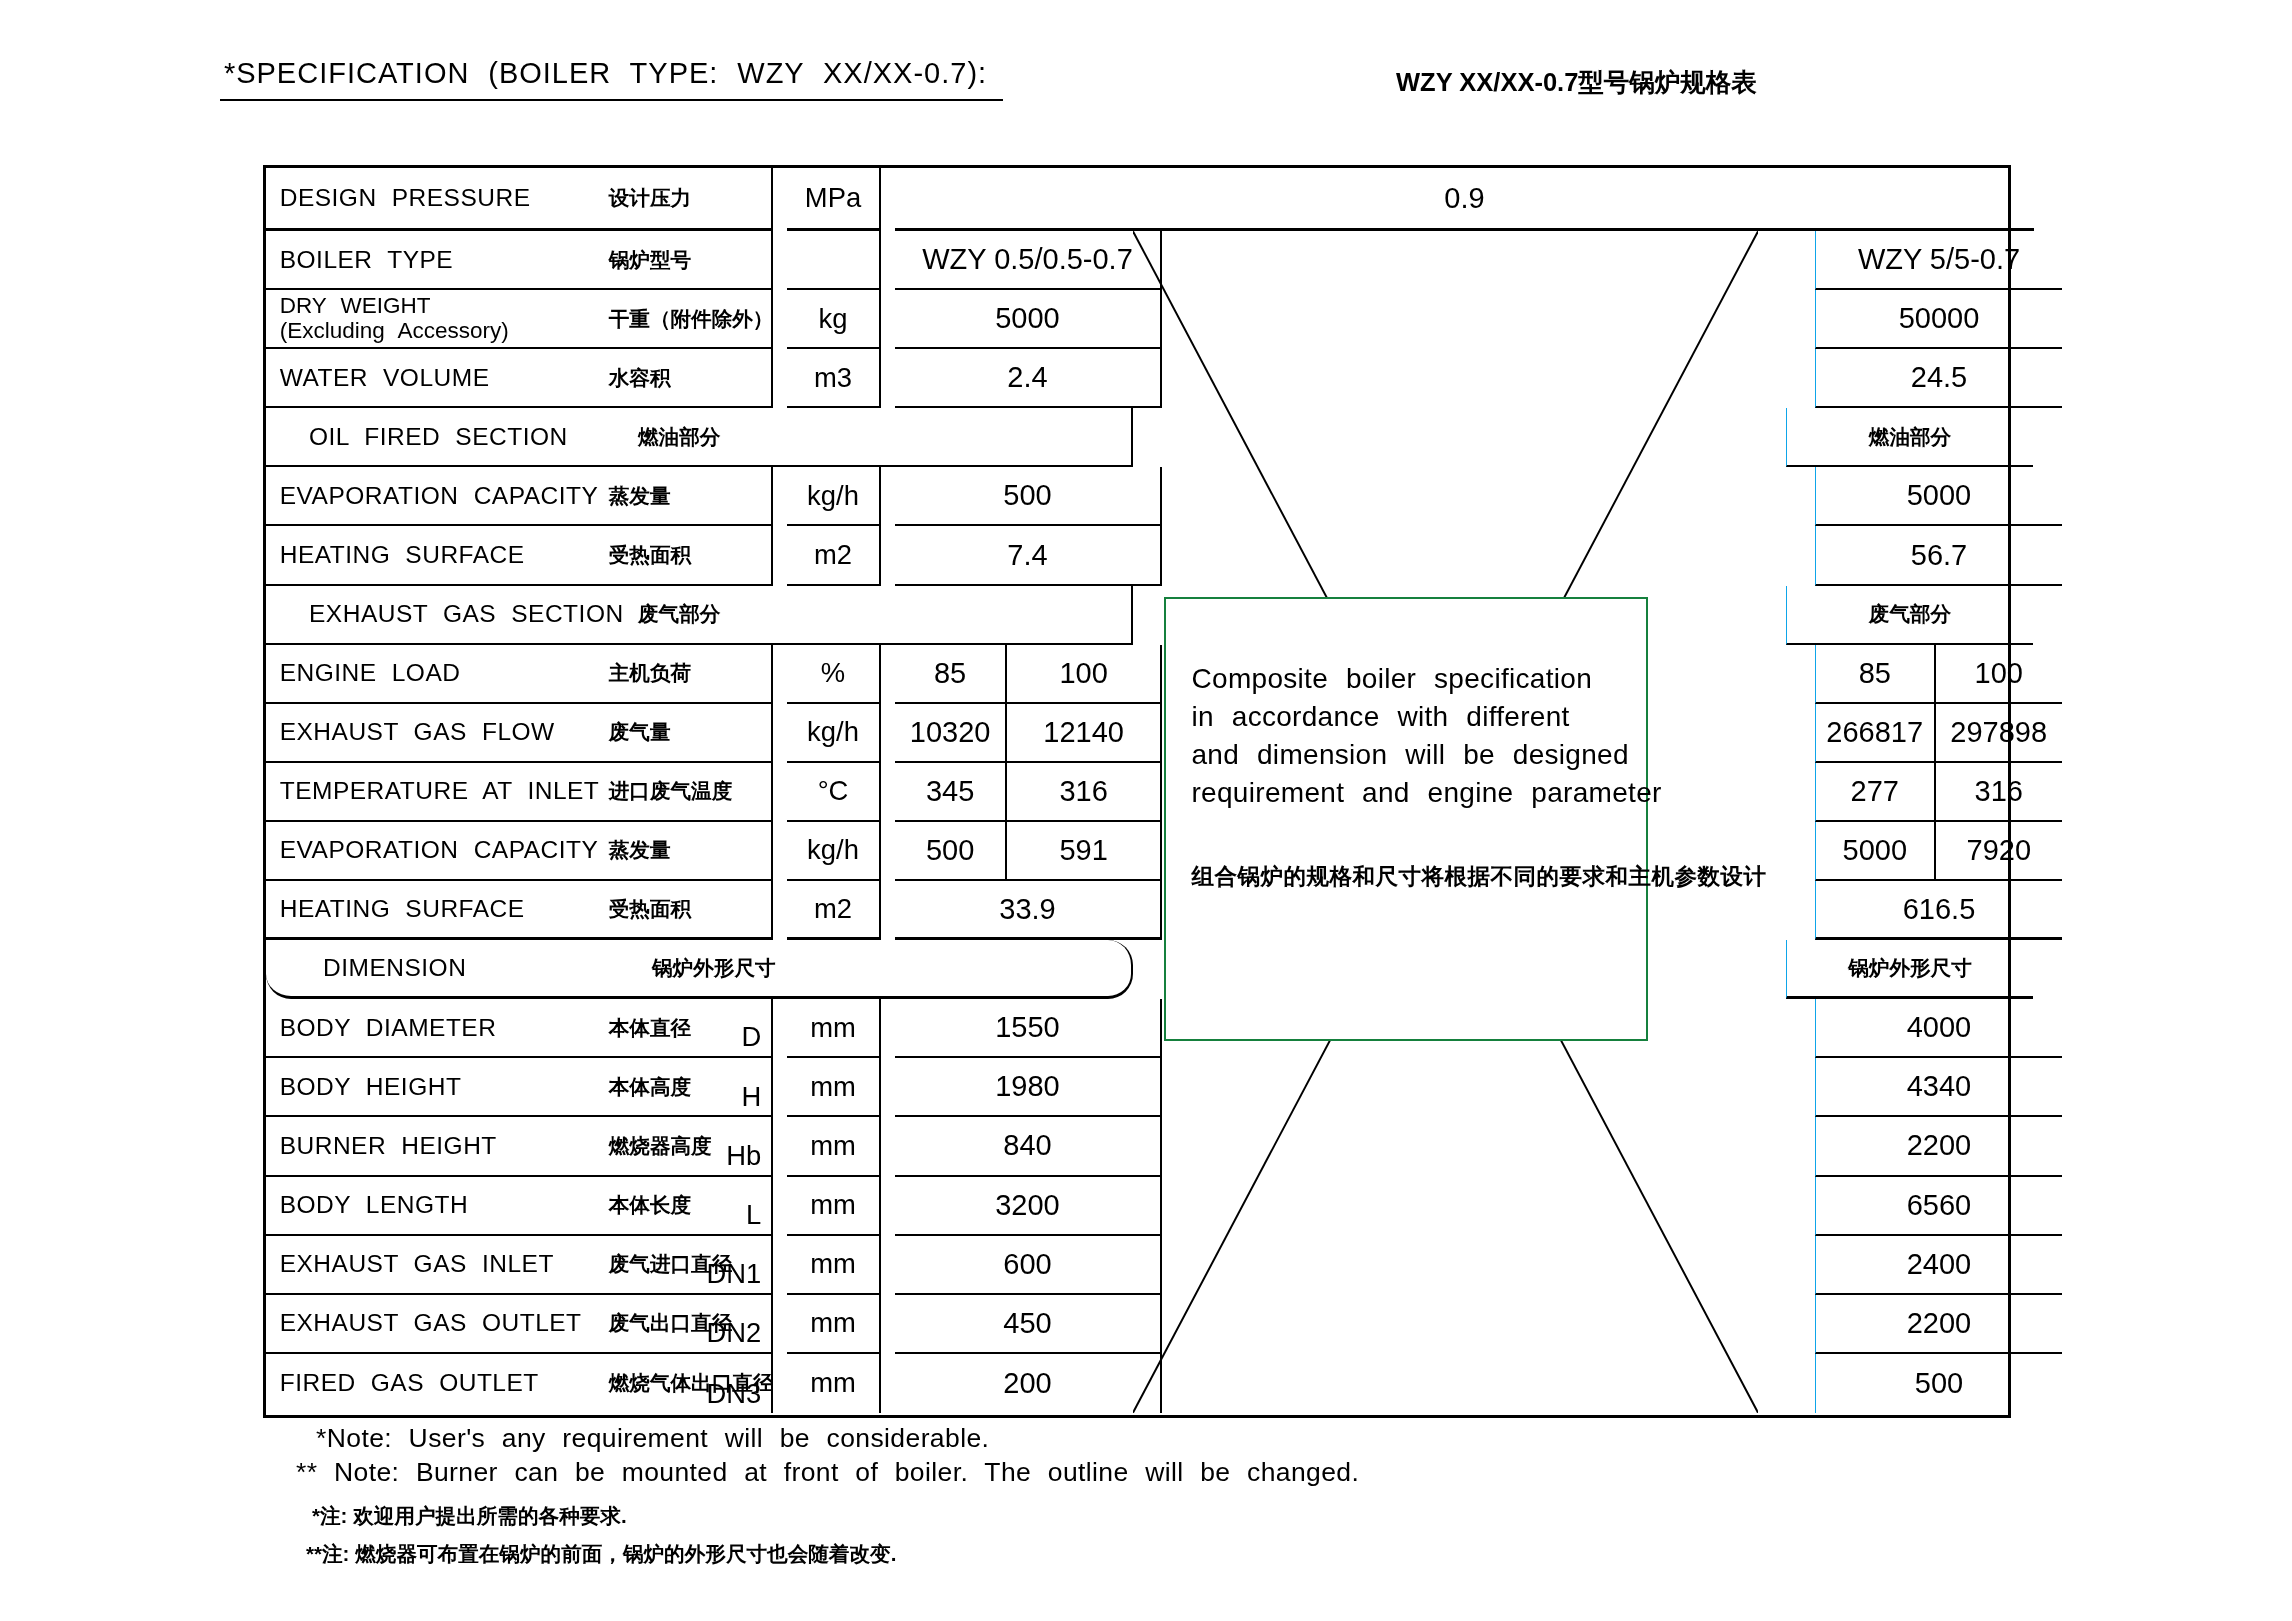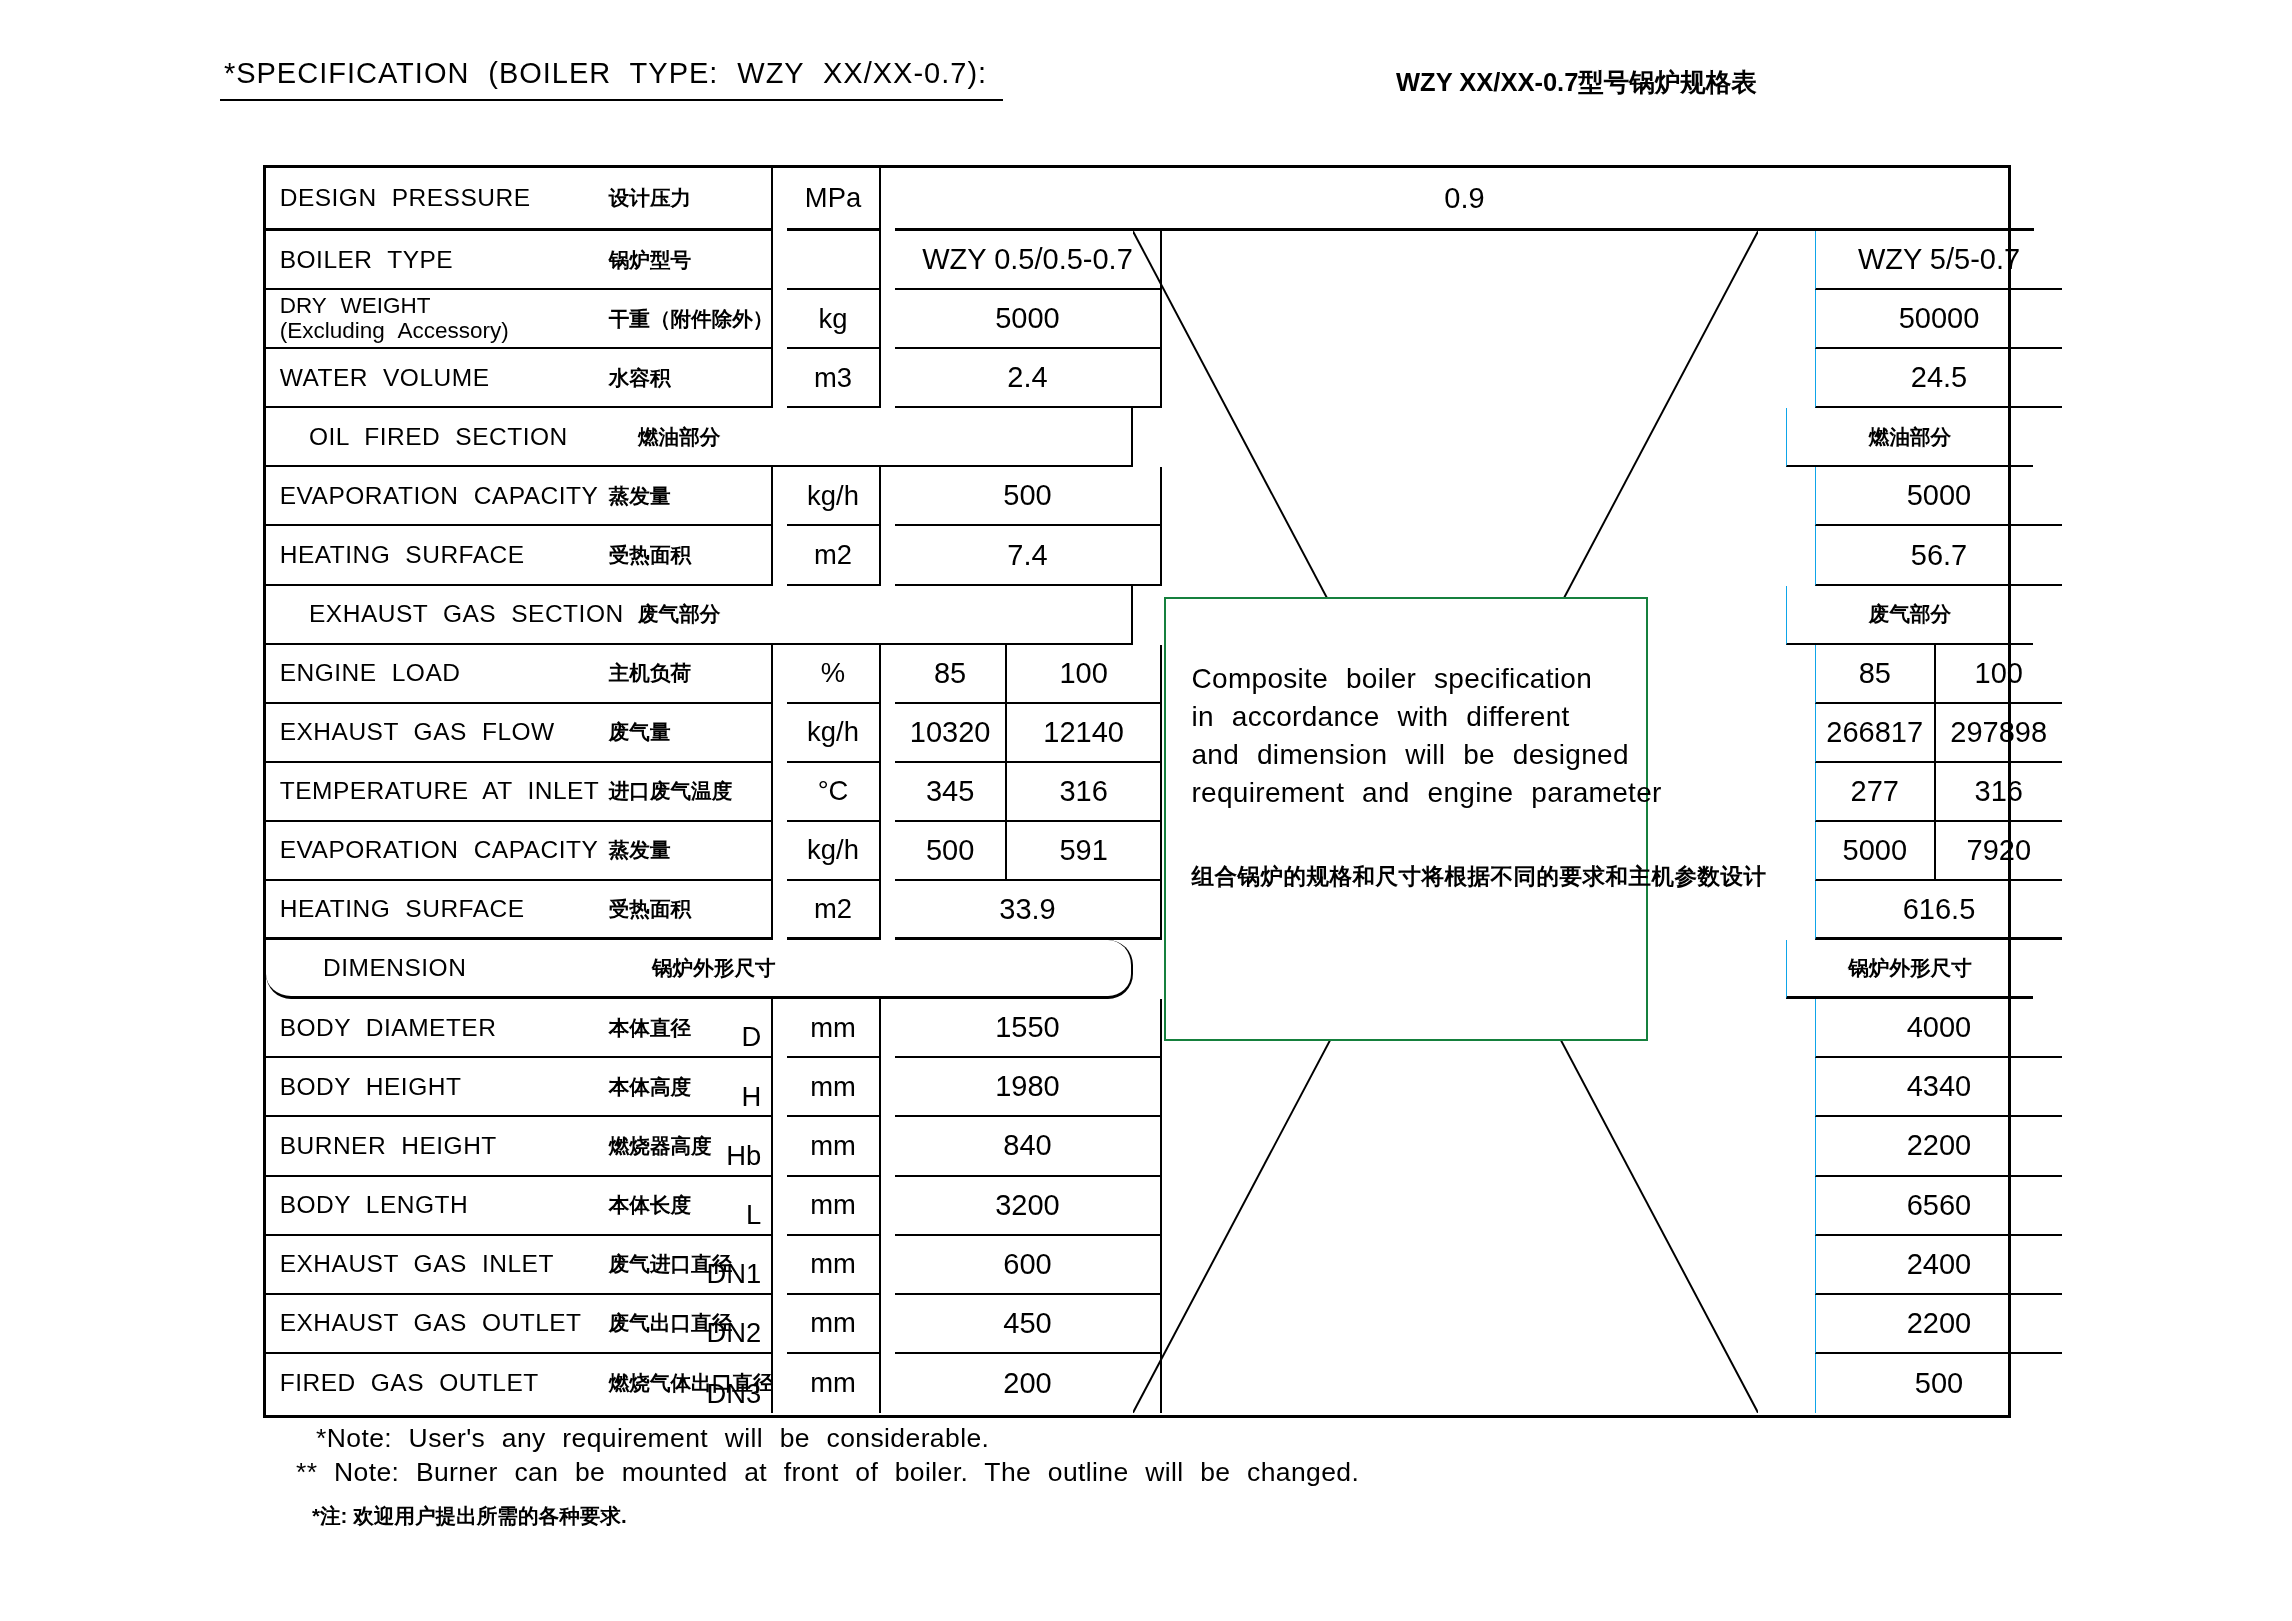--- a/index.html
+++ b/index.html
@@ -367,15 +367,16 @@
         <div>requirement and engine parameter</div>
       </div>
       <div class="cb-zh">组合锅炉的规格和尺寸将根据不同的要求和主机参数设计</div>
     </div>
 
   </div>
 
   <div class="note-en n1">*Note: User's any requirement will be considerable.</div>
   <div class="note-en n2">** Note: Burner can be mounted at front of boiler. The outline will be changed.</div>
   <div class="note-zh n3">*注:  欢迎用户提出所需的各种要求.</div>
+  <div class="note-zh n4">**注:  燃烧器可布置在锅炉的前面，锅炉的外形尺寸也会随着改变.</div>
 
 </div>
 
 
 </body></html>

